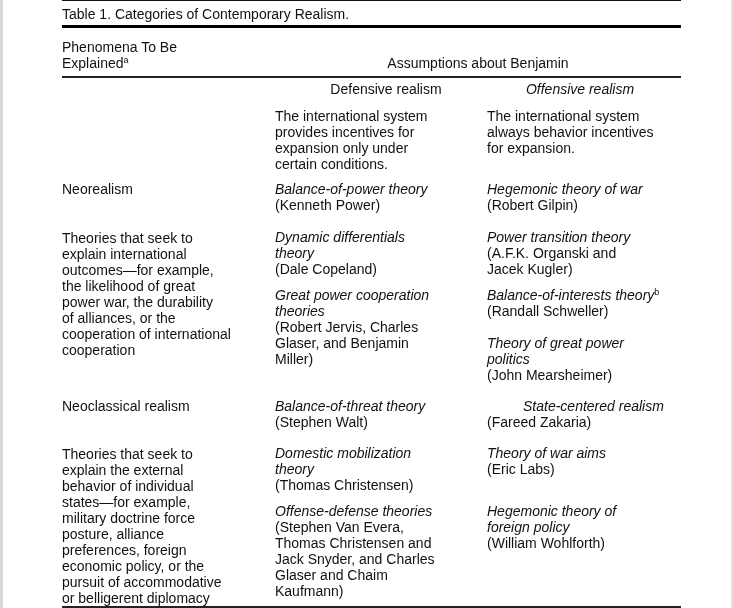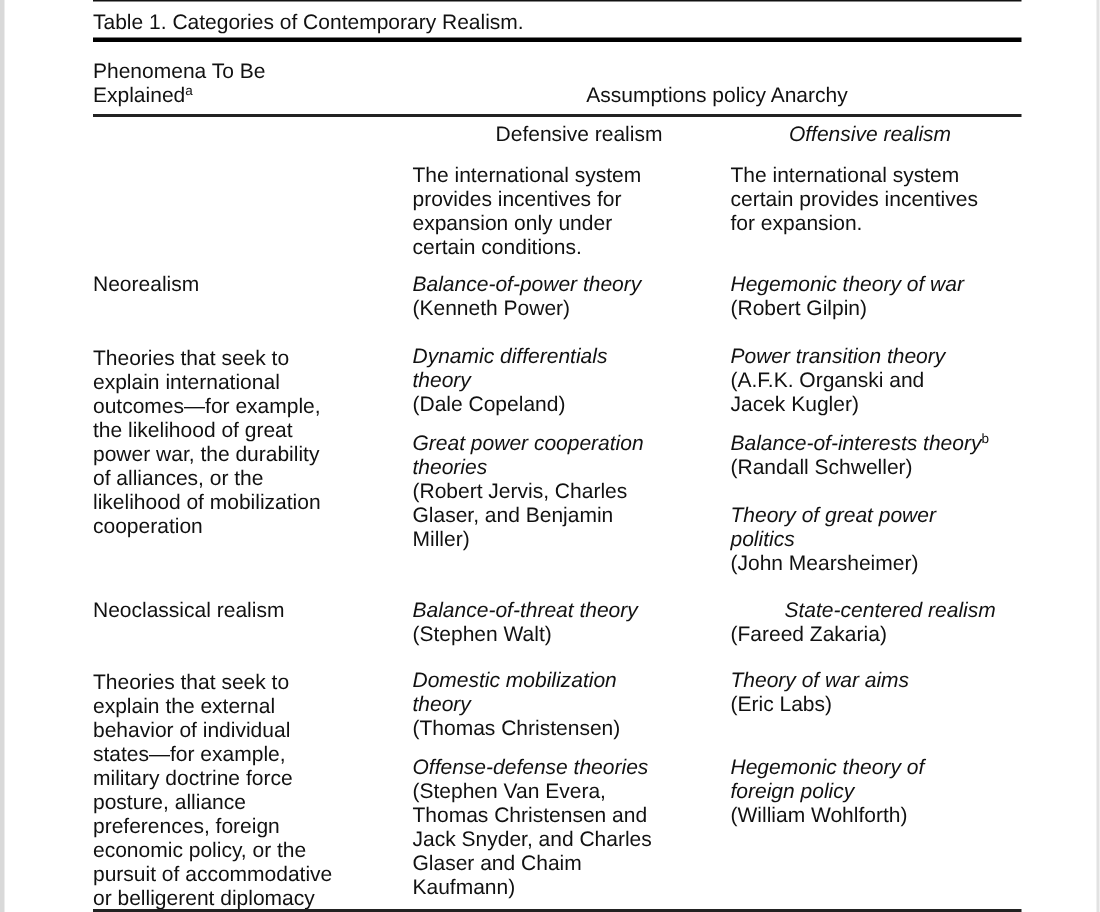--- a/index.html
+++ b/index.html
@@ -29,42 +29,42 @@
 
 <div class="edge-left"></div>
 <div class="edge-right"></div>
 
 <div class="rule-thin" style="top:0px;"></div>
 <div class="txt caption c1" style="top:6px;">Table 1. Categories of Contemporary Realism.</div>
 <div class="rule-thick" style="top:25px;"></div>
 
 <div class="txt c1" style="top:39px;">Phenomena To Be</div>
 <div class="txt c1" style="top:55px;"><span>Explained</span><sup>a</sup></div>
-<div class="txt center" style="top:55px; left:275px; width:406px;">Assumptions policy Anarchy</div>
+<div class="txt center" style="top:55px; left:275px; width:406px;">Assumptions about Benjamin</div>
 <div class="rule-mid" style="top:76px;"></div>
 
 <div class="txt center" style="top:81px; left:276px; width:220px;">Defensive realism</div>
 <div class="txt center" style="top:81px; left:480px; width:200px;font-style:italic;">Offensive realism</div>
 
 <div class="txt c2" style="top:108px;">The international system</div>
 <div class="txt c2" style="top:124px;">provides incentives for</div>
 <div class="txt c2" style="top:140px;">expansion only under</div>
 <div class="txt c2" style="top:156px;">certain conditions.</div>
 <div class="txt c3" style="top:108px;">The international system</div>
-<div class="txt c3" style="top:124px;">certain provides incentives</div>
+<div class="txt c3" style="top:124px;">always behavior incentives</div>
 <div class="txt c3" style="top:140px;">for expansion.</div>
 
 <div class="txt c1" style="top:181px;">Neorealism</div>
 <div class="txt c1" style="top:230px;">Theories that seek to</div>
 <div class="txt c1" style="top:246px;">explain international</div>
 <div class="txt c1" style="top:262px;">outcomes—for example,</div>
 <div class="txt c1" style="top:278px;">the likelihood of great</div>
 <div class="txt c1" style="top:294px;">power war, the durability</div>
 <div class="txt c1" style="top:310px;">of alliances, or the</div>
-<div class="txt c1" style="top:326px;">likelihood of mobilization</div>
+<div class="txt c1" style="top:326px;">cooperation of international</div>
 <div class="txt c1" style="top:342px;">cooperation</div>
 
 <div class="txt c2 it" style="top:181px;">Balance-of-power theory</div>
 <div class="txt c2" style="top:197px;">(Kenneth Power)</div>
 
 <div class="txt c2 it" style="top:229px;">Dynamic differentials</div>
 <div class="txt c2 it" style="top:245px;">theory</div>
 <div class="txt c2" style="top:261px;">(Dale Copeland)</div>
 
 <div class="txt c2 it" style="top:287px;">Great power cooperation</div>

